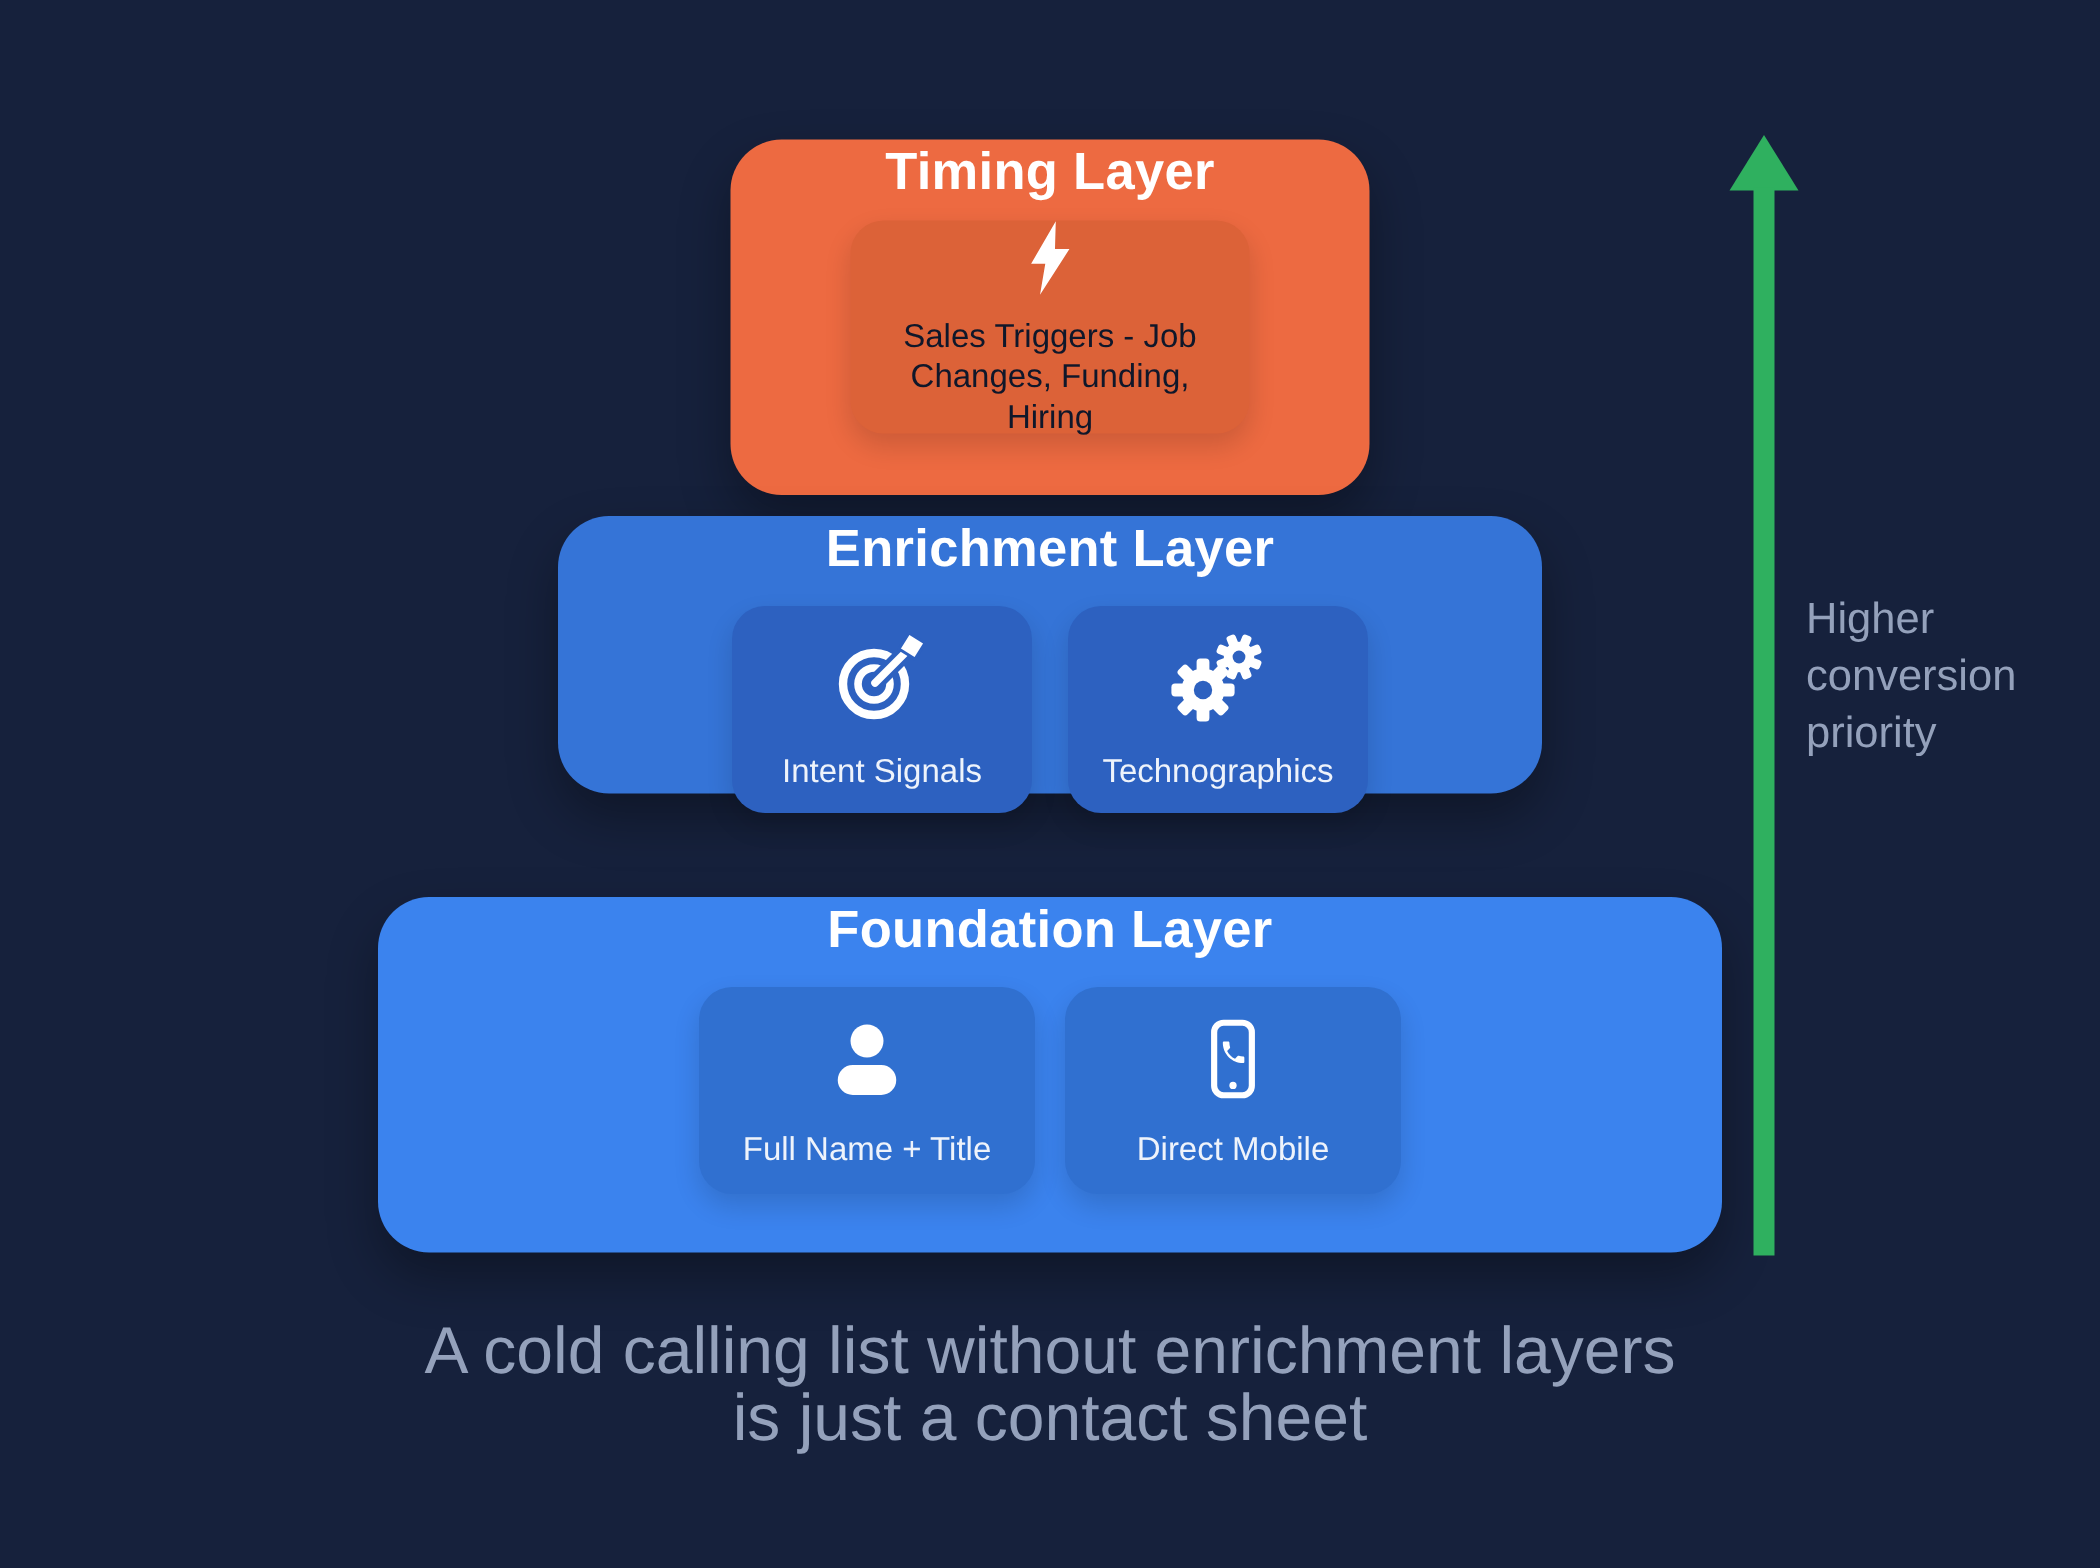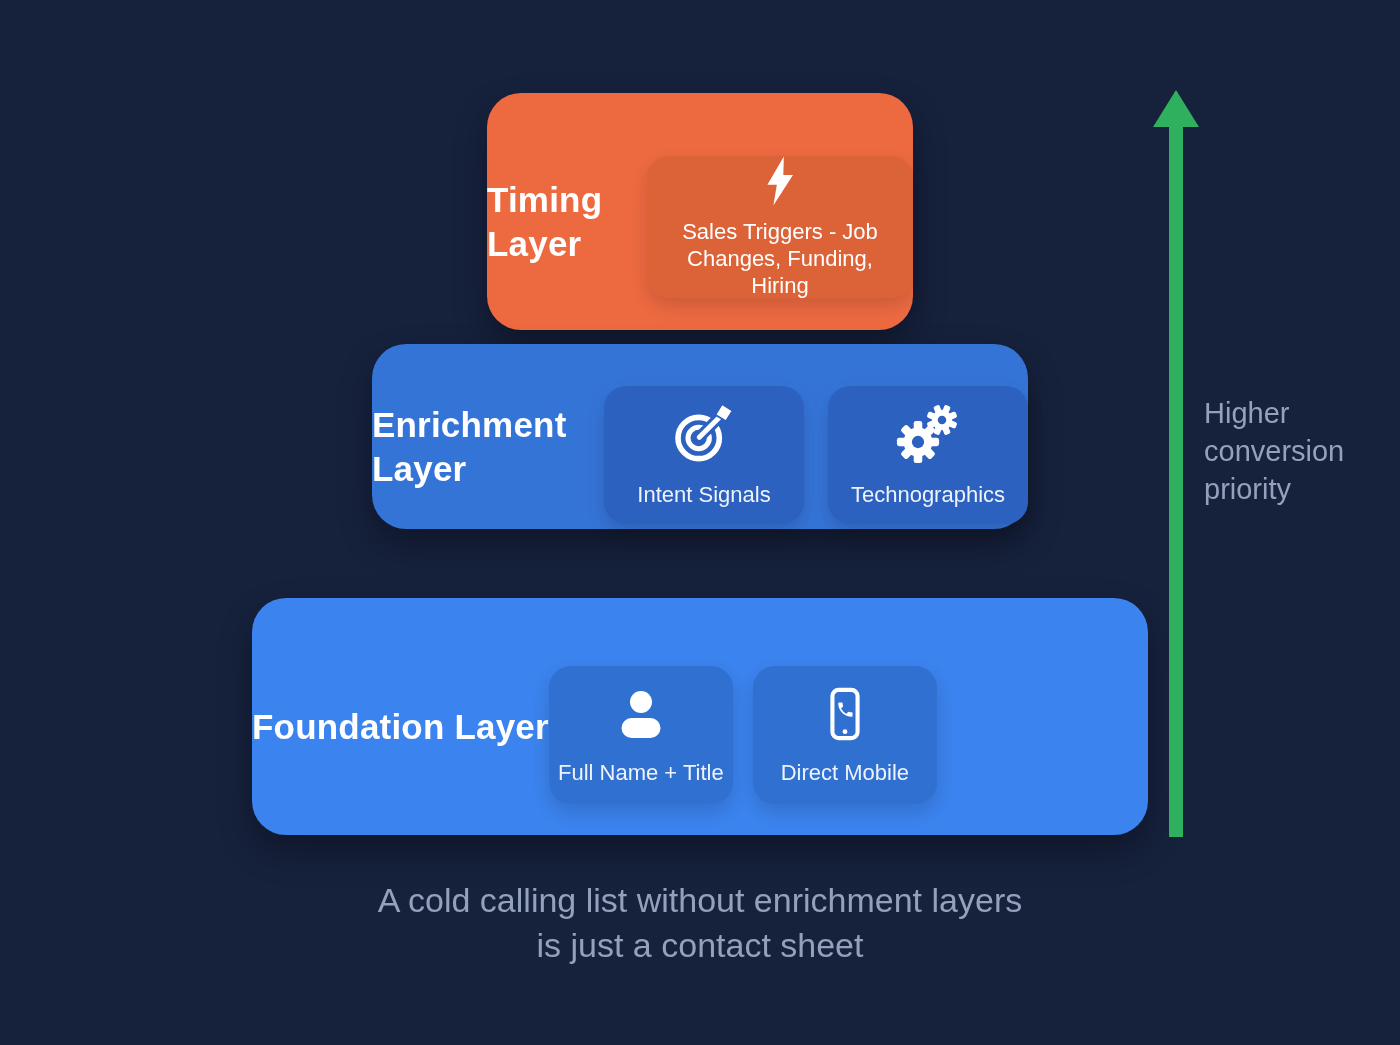--- a/index.html
+++ b/index.html
@@ -9,49 +9,49 @@
     --arrow_green:#2fb05f; --muted_text:#94a1bb; --title_text:#ffffff; --label_text:#eef3fb;
   }
   html,body{margin:0;padding:0;background:var(--background);}
   .stage{
     position:relative;width:1400px;height:1045px;overflow:hidden;
     background:var(--background);
     font-family:"Liberation Sans", sans-serif;
   }
   .layer{
     position:absolute;border-radius:34px;
-    display:flex;flex-direction:row;align-items:center;
-    padding-top:20px;box-sizing:border-box;
+    display:flex;flex-direction:column;align-items:center;
+    box-sizing:border-box;
     box-shadow:0 16px 34px rgba(0,0,0,.32);
   }
   .layer h2{margin:0;font-size:35px;line-height:44px;font-weight:bold;color:var(--title_text);letter-spacing:.2px;}
   .cards{display:flex;justify-content:center;margin-top:16px;}
   .layer.timing{left:487px;top:93px;width:426px;height:237px;background:var(--timing);}
   .layer.enrichment{left:372px;top:344px;width:656px;height:185px;background:var(--enrichment);}
   .layer.foundation{left:252px;top:598px;width:896px;height:237px;background:var(--foundation);}
   .card{
     border-radius:22px;display:flex;flex-direction:column;align-items:center;justify-content:center;
     box-shadow:0 8px 18px rgba(0,0,0,.14);
   }
   .timing .cards{margin-top:10px;}
   .timing .card{width:266px;height:142px;background:var(--timing_inner);}
   .enrichment .cards{gap:24px;}
   .enrichment .card{width:200px;height:138px;background:var(--enrichment_inner);}
   .foundation .cards{gap:20px;}
-  .foundation .card{width:184px;height:138px;background:var(--foundation_inner);}
+  .foundation .card{width:224px;height:138px;background:var(--foundation_inner);}
   .card .label{color:var(--label_text);font-size:22px;margin-top:12px;text-align:center;}
-  .timing .card .label{font-size:22px;line-height:27px;margin-top:6px;padding:0 10px;color:#ffffff;}
+  .timing .card .label{font-size:22px;line-height:27px;margin-top:6px;padding:0 10px;color:#0f172a;}
   .arrow{position:absolute;left:1150px;top:90px;}
   .side-label{
     position:absolute;left:1204px;top:394px;width:178px;
     color:var(--muted_text);font-size:29px;line-height:38px;
   }
   .caption{
     position:absolute;left:0;top:878px;width:1400px;text-align:center;
-    color:var(--muted_text);font-size:34px;line-height:45px;
+    color:var(--muted_text);font-size:44px;line-height:45px;
   }
 </style>
 </head>
 <body>
 
 <div class="stage">
 
   <section class="layer timing">
     <h2>Timing Layer</h2>
     <div class="cards">

